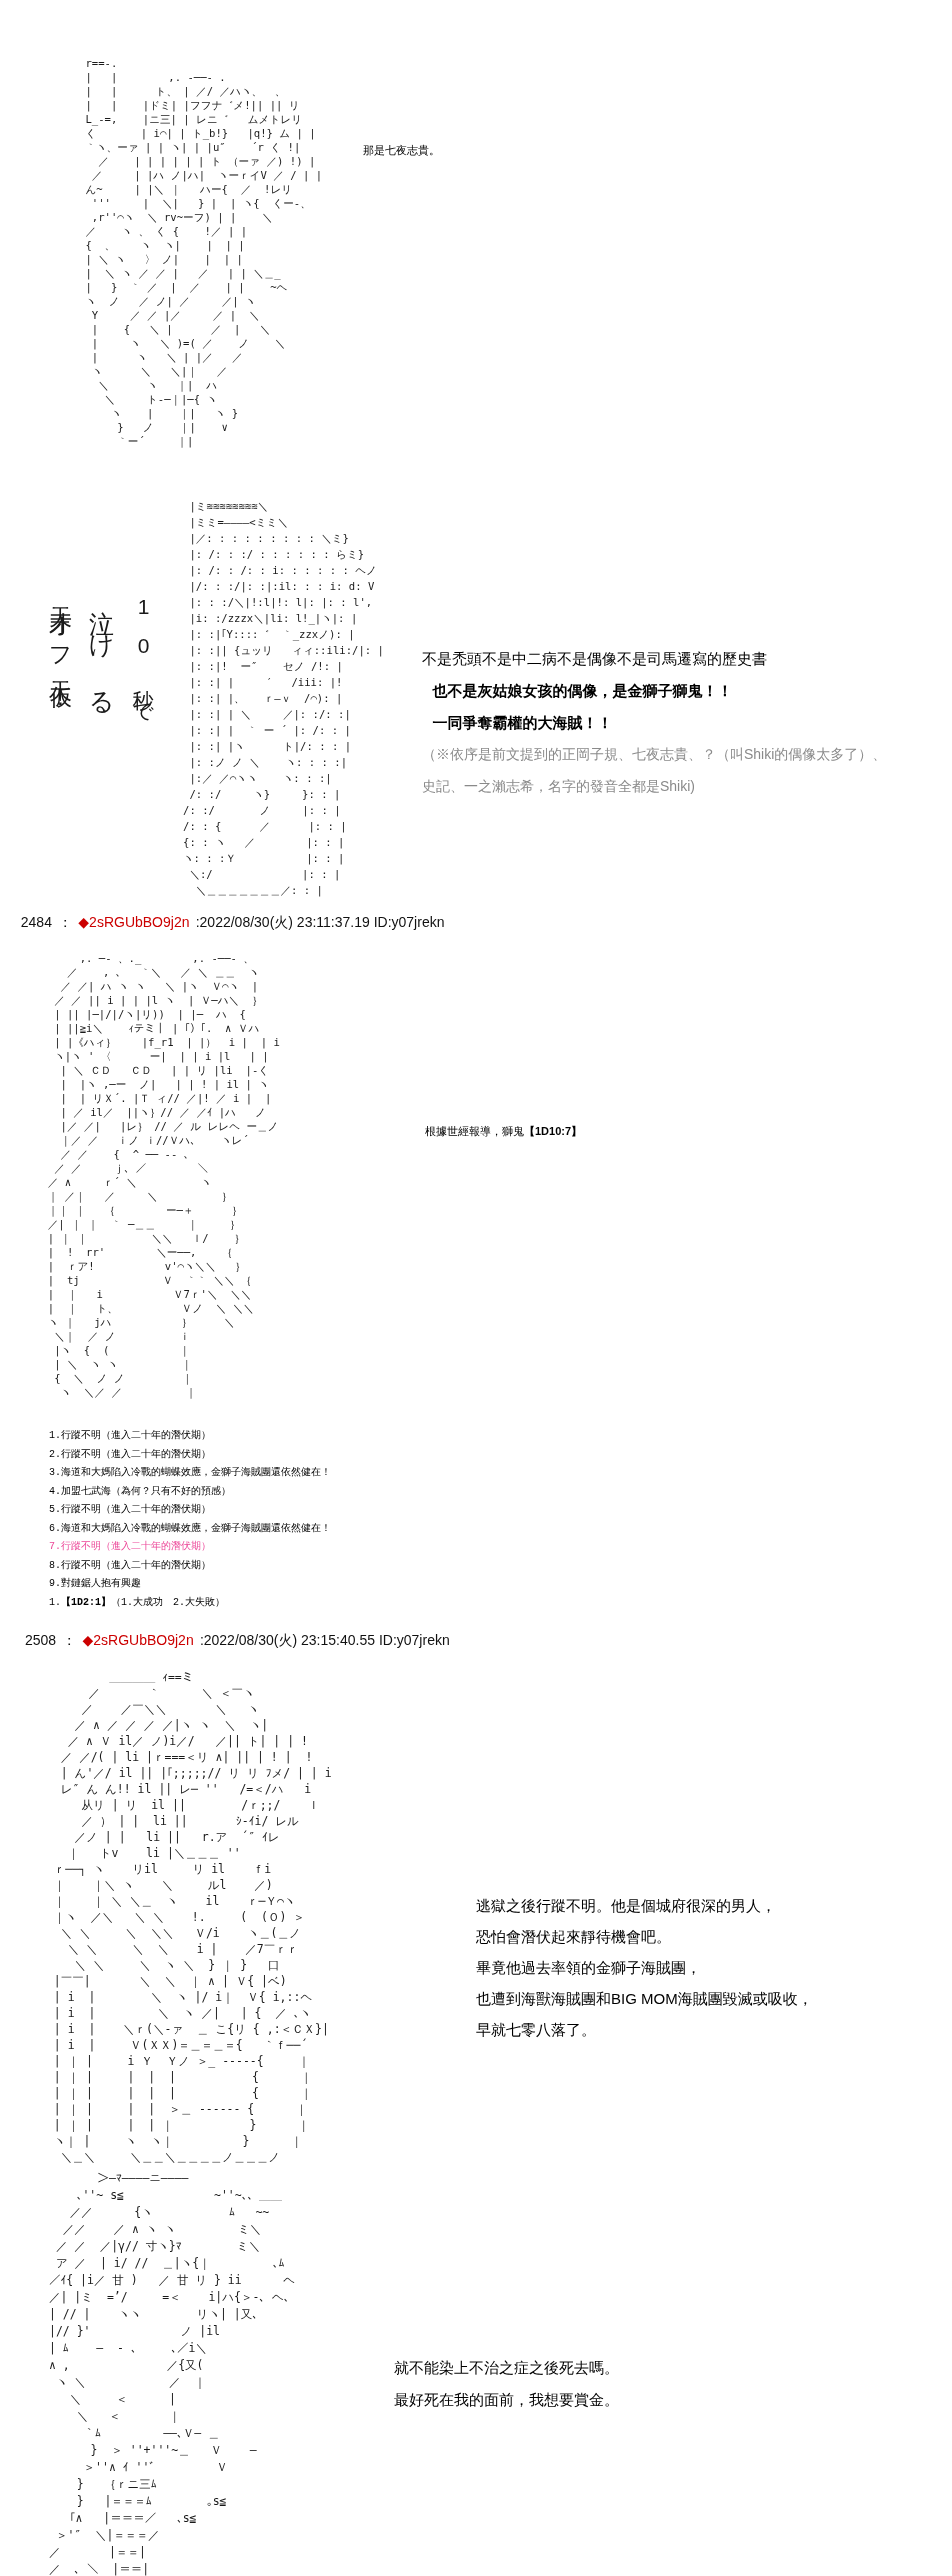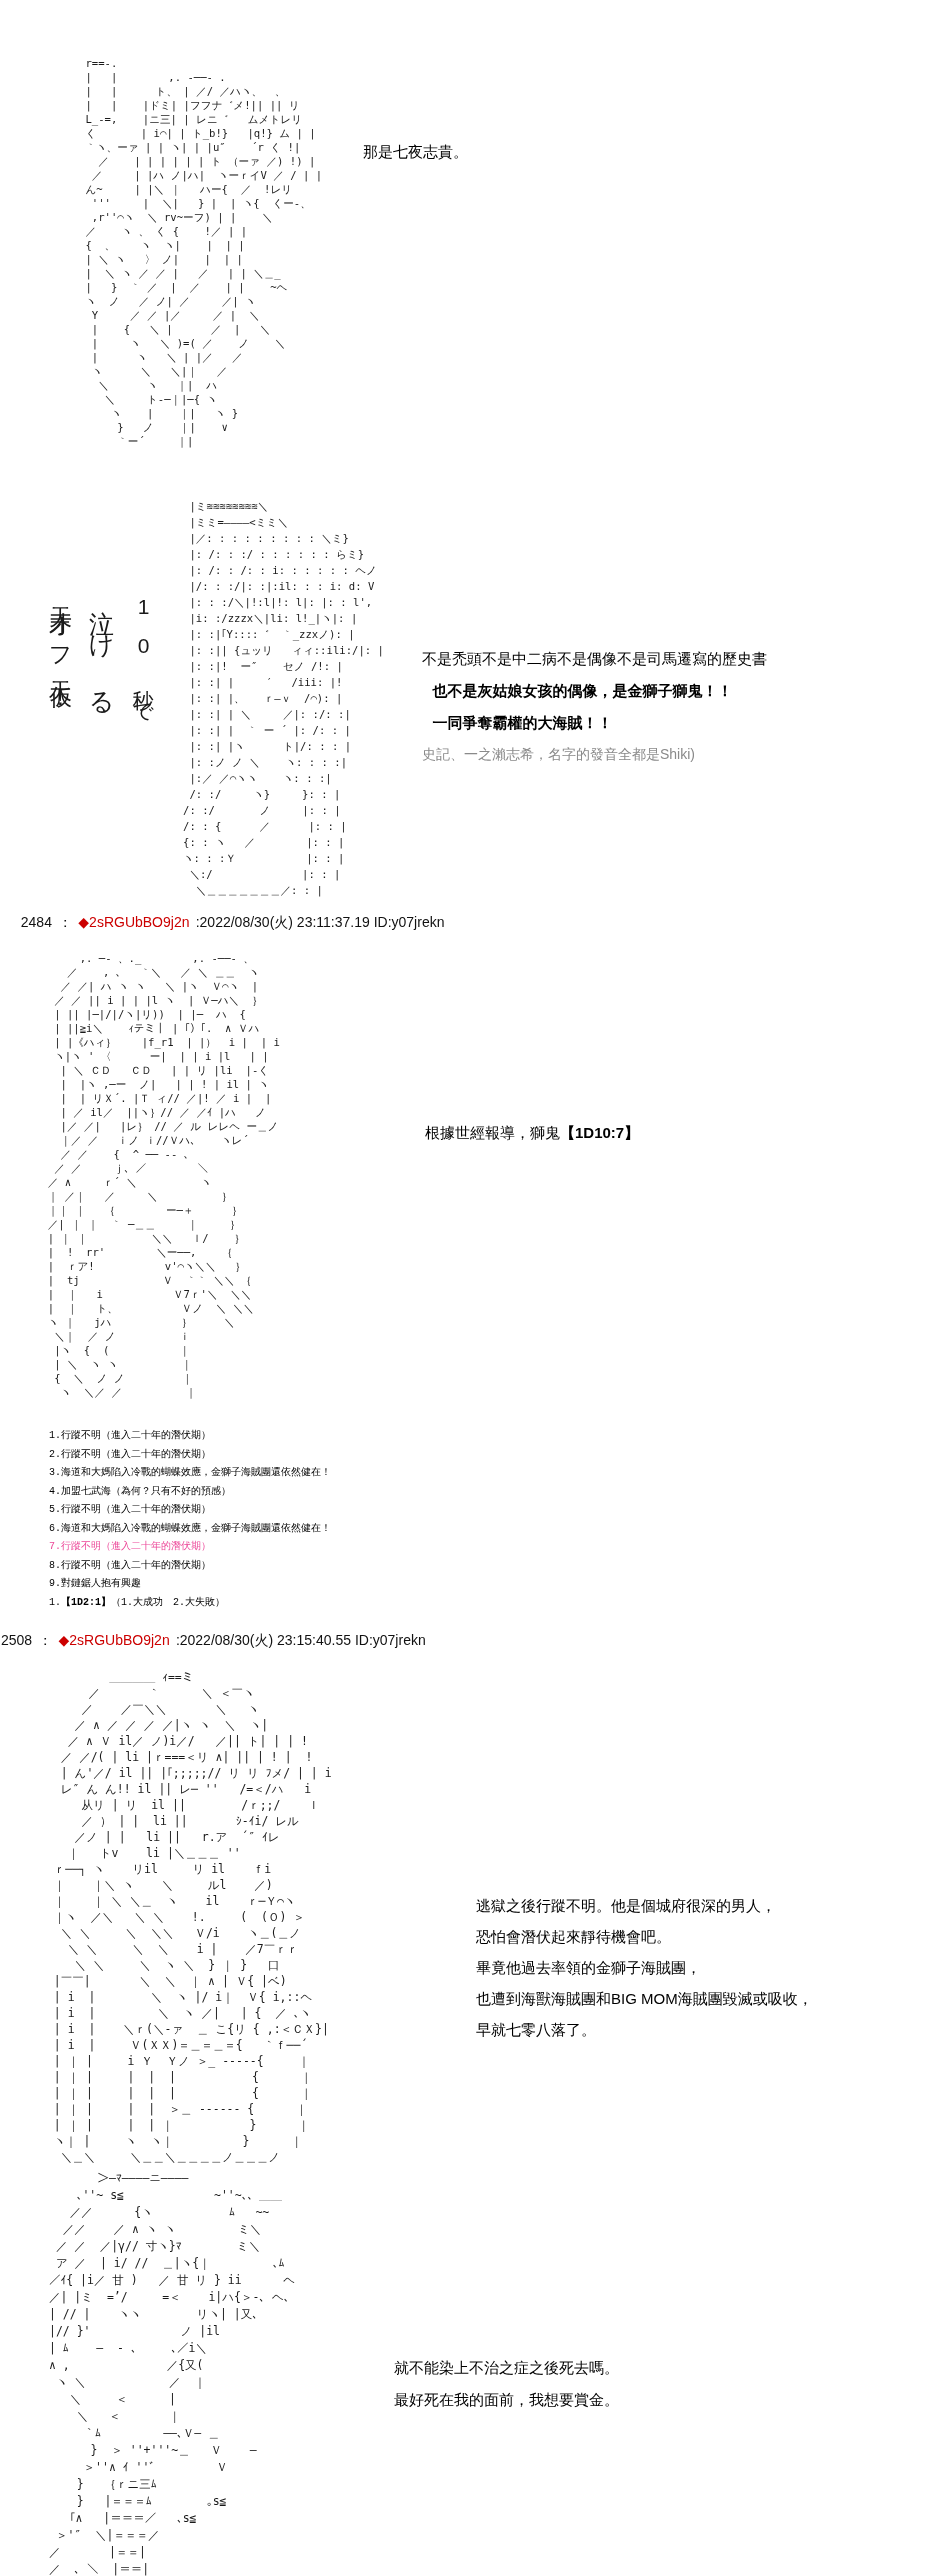--- a/index.html
+++ b/index.html
@@ -17,35 +17,35 @@
   #aa3{left:35px;top:951px;}
   #aa4{left:40px;top:1669px;line-height:16px;font-size:11.5px;}
   #aa5{left:49px;top:2170px;line-height:17px;font-size:11.5px;}
   .vtext{
     position:absolute;writing-mode:vertical-rl;text-orientation:upright;
     color:#1a1a1a;font-family:"Liberation Sans",sans-serif;
   }
   #v-left{left:46px;top:589px;font-size:23px;letter-spacing:5.3px;}
   #v-mid{left:86px;top:591px;font-size:25px;letter-spacing:26.5px;}
   #v-right{left:129px;top:595px;font-size:21px;letter-spacing:16px;}
-  .line{position:absolute;font-size:15px;white-space:nowrap;text-align:right;}
+  .line{position:absolute;font-size:11px;white-space:nowrap;text-align:right;}
   #d1{left:363px;top:143px;}
   #d3{left:425px;top:1124px;}
   .dice{font-weight:bold;}
   .block{position:absolute;font-size:15px;}
   .block .ln{height:32px;line-height:21px;white-space:nowrap;}
   #d2{left:422px;top:648px;}
   #d2 .i1{text-indent:10.6px;font-weight:bold;}
   .note{color:#8a8a8a;font-size:14px;}
   #d4{left:476px;top:1895px;}
   #d4 .ln{height:31px;}
   #d5{left:394px;top:2357px;}
   .post-header{position:absolute;font-size:14px;color:#111;white-space:nowrap;}
   #h1{left:8.8px;top:914px;margin-left:12px;}
-  #h2{left:1px;top:1632px;text-align:center;}
+  #h2{left:25px;top:1632px;text-align:center;}
   .post-header .sep{margin:0 6.2px;}
   .post-header .trip{color:#cc0000;margin-right:6.2px;}
   #list{position:absolute;left:49px;top:1427px;font-size:10px;font-family:Liberation Mono, monospace;}
   #list .li{height:18.5px;line-height:18.5px;white-space:nowrap;}
   #list .red{color:#ec4899;}
 </style>
 </head>
 <body>
 
 <div>
@@ -107,20 +107,21 @@
  ＼:/              |: : |
   ＼＿＿＿＿＿＿＿／: : |</pre>
   <div id="v-left" class="vtext">天才オフ天仮！</div>
   <div id="v-mid" class="vtext">泣ける</div>
   <div id="v-right" class="vtext">10秒で</div>
 
   <div id="d2" class="block">
     <div class="ln">不是禿頭不是中二病不是偶像不是司馬遷寫的歷史書</div>
     <div class="ln i1">也不是灰姑娘女孩的偶像，是金獅子獅鬼！！</div>
     <div class="ln i1">一同爭奪霸權的大海賊！！</div>
+    <div class="ln note">（※依序是前文提到的正岡子規、七夜志貴、？（叫Shiki的偶像太多了）、</div>
     <div class="ln note">史記、一之瀨志希，名字的發音全都是Shiki)</div>
   </div>
 
   <div id="h1" class="post-header">
     <span>2484</span><span class="sep">：</span><span class="trip">◆2sRGUbBO9j2n</span><span class="meta">:2022/08/30(火) 23:11:37.19 ID:y07jrekn</span>
   </div>
 
   <pre id="aa3" class="aa">       ,. ─- 、._        ,. -──- 、
      ／    , ､   ｀＼   ／ ＼ ＿＿  ヽ
     ／ ／| ハ ヽ ヽ   ＼ |ヽ  Ｖ⌒ヽ  |

